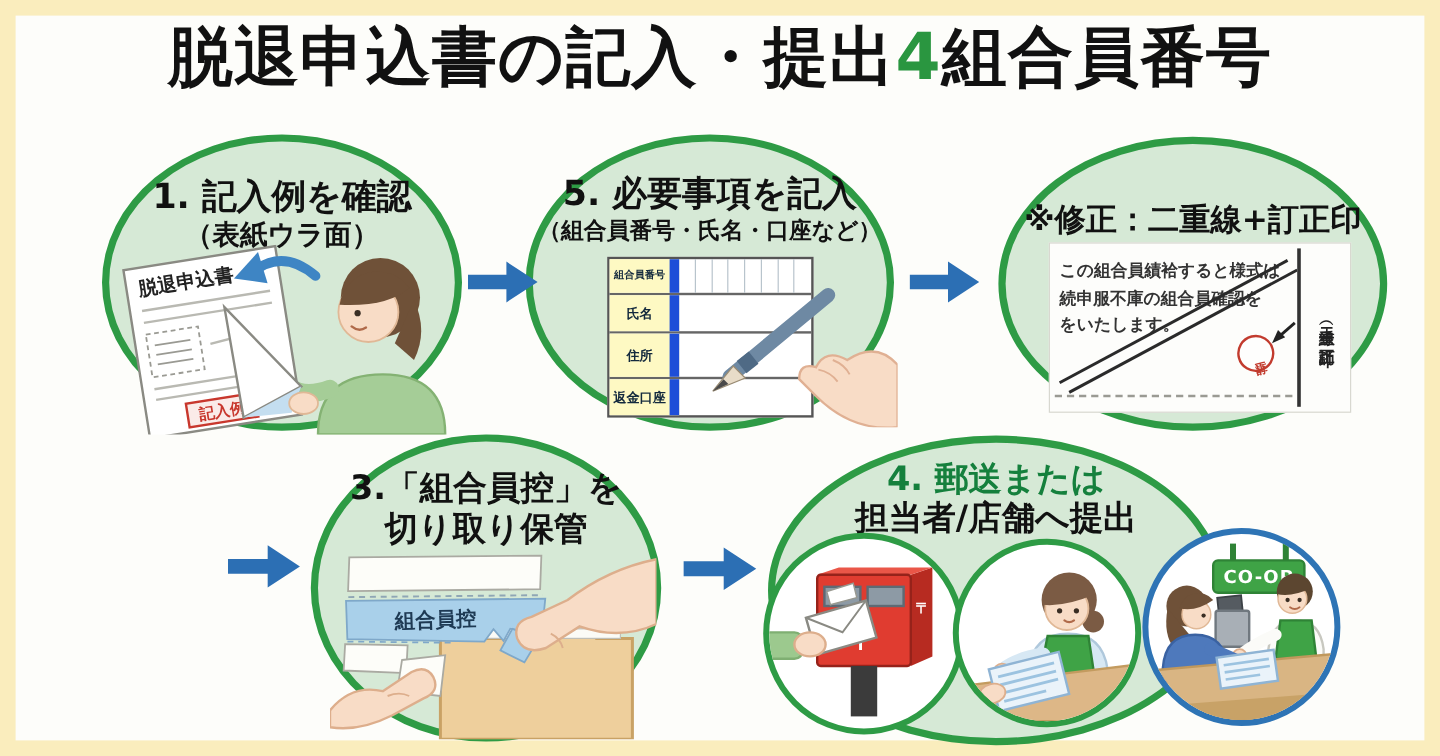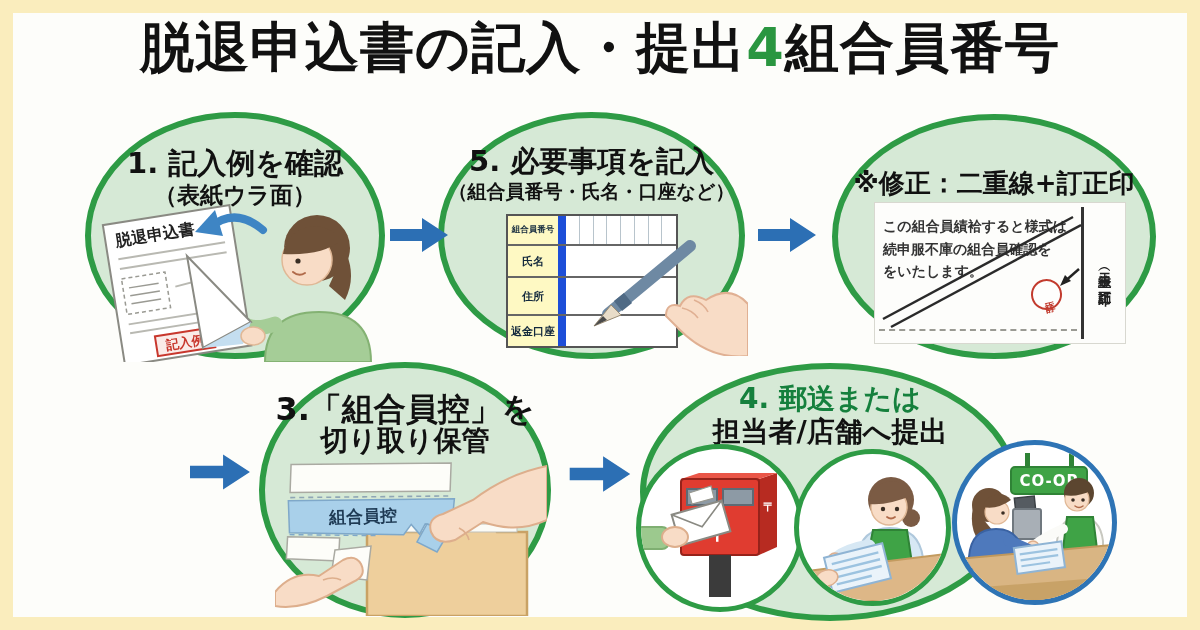--- a/index.html
+++ b/index.html
@@ -25,21 +25,21 @@
   .coop  { left:952px; top:440px; width:165px; height:165px; border:5px solid #2E74B5; }
 
   .step-h1 { position:absolute; width:100%; text-align:center; font-weight:900; color:#111; white-space:nowrap; }
   .step-h2 { position:absolute; width:100%; text-align:center; font-weight:800; color:#111; white-space:nowrap; }
 
   .c1 .step-h1 { top:26px; font-size:29px; }
   .c1 .step-h2 { top:62px; font-size:23px; }
   .c2 .step-h1 { top:24px; font-size:29px; }
   .c2 .step-h2 { top:61px; font-size:19px; }
   .c3 .step-h1 { top:46px; font-size:26px; }
-  .cs3 .step-h1 { top:20px; font-size:32px; }
+  .cs3 .step-h1 { top:20px; font-size:28px; }
   .cs3 .step-h2 { top:54px; font-size:28px; }
 
   .h4line1 { position:absolute; left:640px; top:380px; width:380px; text-align:center;
     font-size:28px; font-weight:900; color:#15803d; z-index:2; white-space:nowrap; }
   .h4line2 { position:absolute; left:628px; top:413px; width:404px; text-align:center;
     font-size:28px; font-weight:900; color:#111; z-index:2; white-space:nowrap; }
 
   .arrow { position:absolute; z-index:1; }
   .a1 { left:390px; top:212px; }
   .a2 { left:758px; top:212px; }

